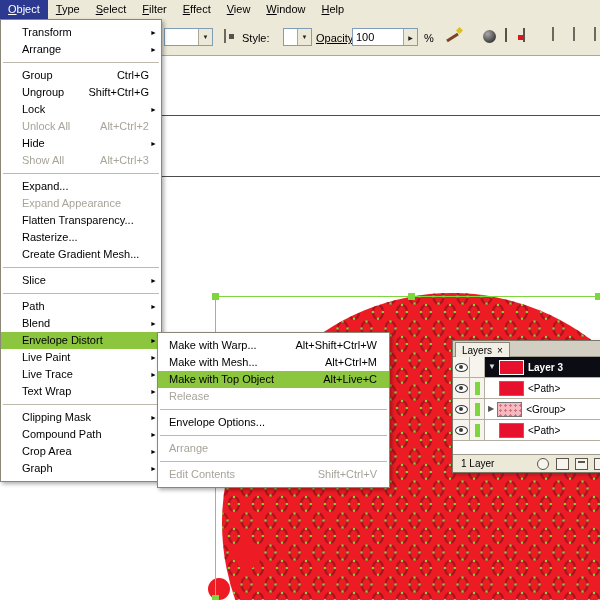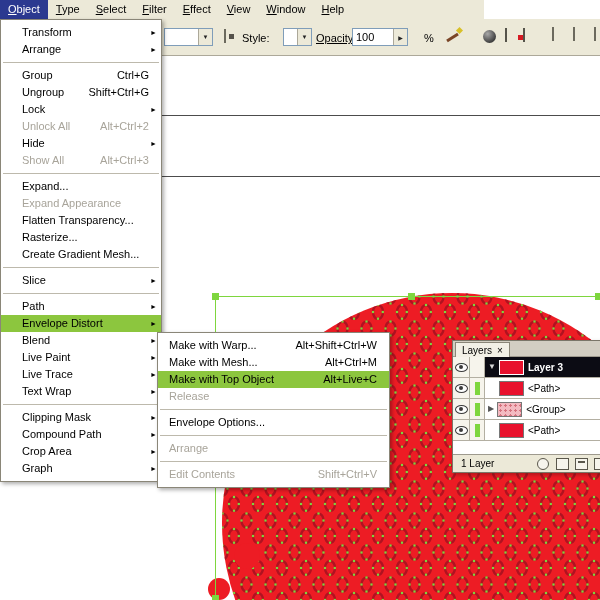--- a/index.html
+++ b/index.html
@@ -1,20 +1,20 @@
 <!DOCTYPE html>
 <html><head>
 <meta charset="utf-8">
 <style>
   *{margin:0;padding:0;box-sizing:border-box}
   html,body{width:600px;height:600px;overflow:hidden;background:#fff;
     font-family:"Liberation Sans","DejaVu Sans",sans-serif;color:#000;cursor:default}
 
   
-  .menubar{position:absolute;left:0;top:0;width:484px;height:19px;background:#ece9d8;
+  .menubar{position:absolute;left:0;top:0;width:600px;height:19px;background:#ece9d8;
     display:flex;align-items:stretch;font-size:11px;z-index:20}
   .mb-item{padding:3px 8px 2px;white-space:nowrap}
   .mb-item span{display:inline-block}
   .mb-item span::first-letter{text-decoration:underline}
   .mb-item.active{background:#2b3990;color:#fff}
 
   
   .toolbar{position:absolute;left:0;top:19px;width:600px;height:37px;background:#ece9d8;
     border-bottom:1px solid #aca899;font-size:11px;z-index:2}
   .toolbar>*{position:absolute}
@@ -139,21 +139,21 @@
     <span class="cbody"></span>
     <span class="cbtn">▼</span>
   </div>
   <span class="t-ico" style="left:224px;top:11px"></span>
   <span class="tb-label" style="left:242px;top:13px">Style:</span>
   <div class="combo" style="left:283px;top:9px;width:29px">
     <span class="cbody"></span>
     <span class="cbtn">▼</span>
   </div>
   <span class="tb-label u" style="left:316px;top:13px">Opacity:</span>
-  <div class="combo" style="left:352px;top:9px;width:56px">
+  <div class="combo" style="left:352px;top:9px;width:66px">
     <span class="cbody">100</span>
     <span class="cbtn">▶</span>
   </div>
   <span class="tb-label" style="left:424px;top:13px">%</span>
   <div class="wand" style="left:444px;top:8px">
     <span class="stick"></span>
       <span class="spark"></span>
   </div>
   <span class="sphere" style="left:483px;top:11px;position:absolute"></span>
   <span class="doc" style="left:503px;top:10px"></span>
@@ -176,22 +176,22 @@
   <div class="sep"></div>
   <div class="mi"><span>Expand...</span></div>
   <div class="mi dis"><span>Expand Appearance</span></div>
   <div class="mi"><span>Flatten Transparency...</span></div>
   <div class="mi"><span>Rasterize...</span></div>
   <div class="mi"><span>Create Gradient Mesh...</span></div>
   <div class="sep"></div>
   <div class="mi"><span>Slice</span><span class="arr">►</span></div>
   <div class="sep"></div>
   <div class="mi"><span>Path</span><span class="arr">►</span></div>
+  <div class="mi"><span>Blend</span><span class="arr">►</span></div>
   <div class="mi hl"><span>Envelope Distort</span><span class="arr">►</span></div>
-  <div class="mi"><span>Blend</span><span class="arr">►</span></div>
   <div class="mi"><span>Live Paint</span><span class="arr">►</span></div>
   <div class="mi"><span>Live Trace</span><span class="arr">►</span></div>
   <div class="mi"><span>Text Wrap</span><span class="arr">►</span></div>
   <div class="sep"></div>
   <div class="mi"><span>Clipping Mask</span><span class="arr">►</span></div>
   <div class="mi"><span>Compound Path</span><span class="arr">►</span></div>
   <div class="mi"><span>Crop Area</span><span class="arr">►</span></div>
   <div class="mi"><span>Graph</span><span class="arr">►</span></div>
 </div>
 

